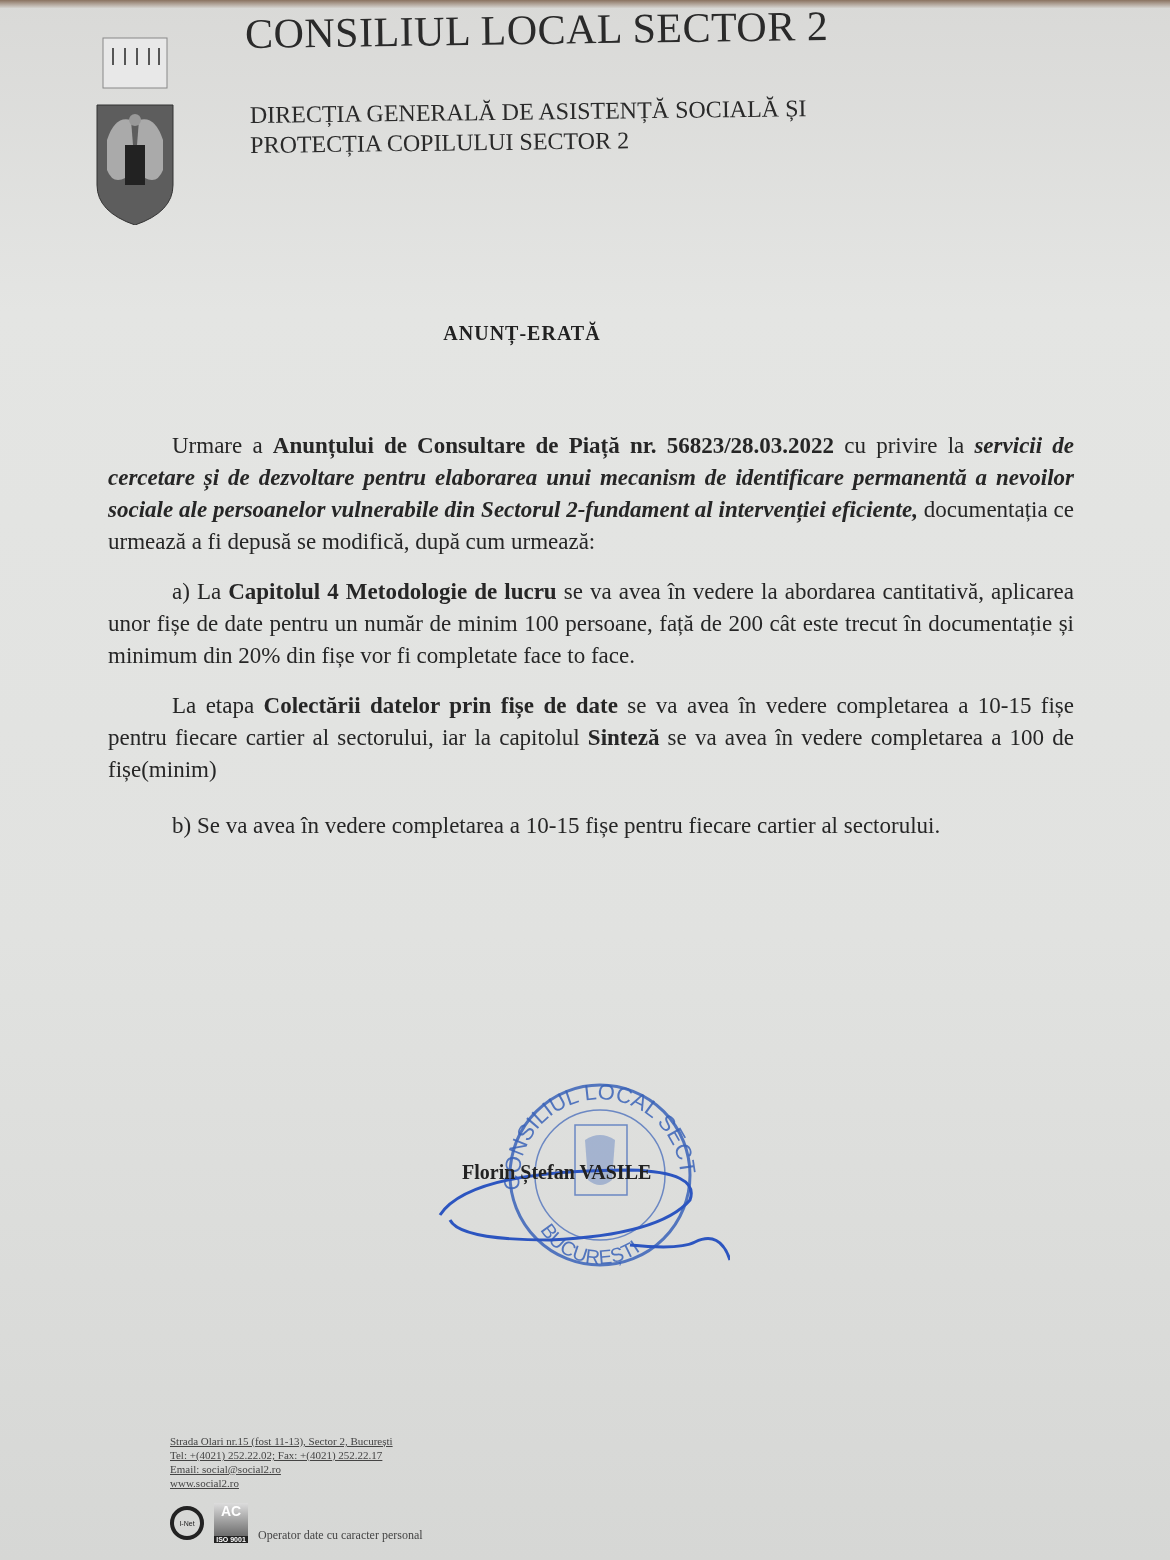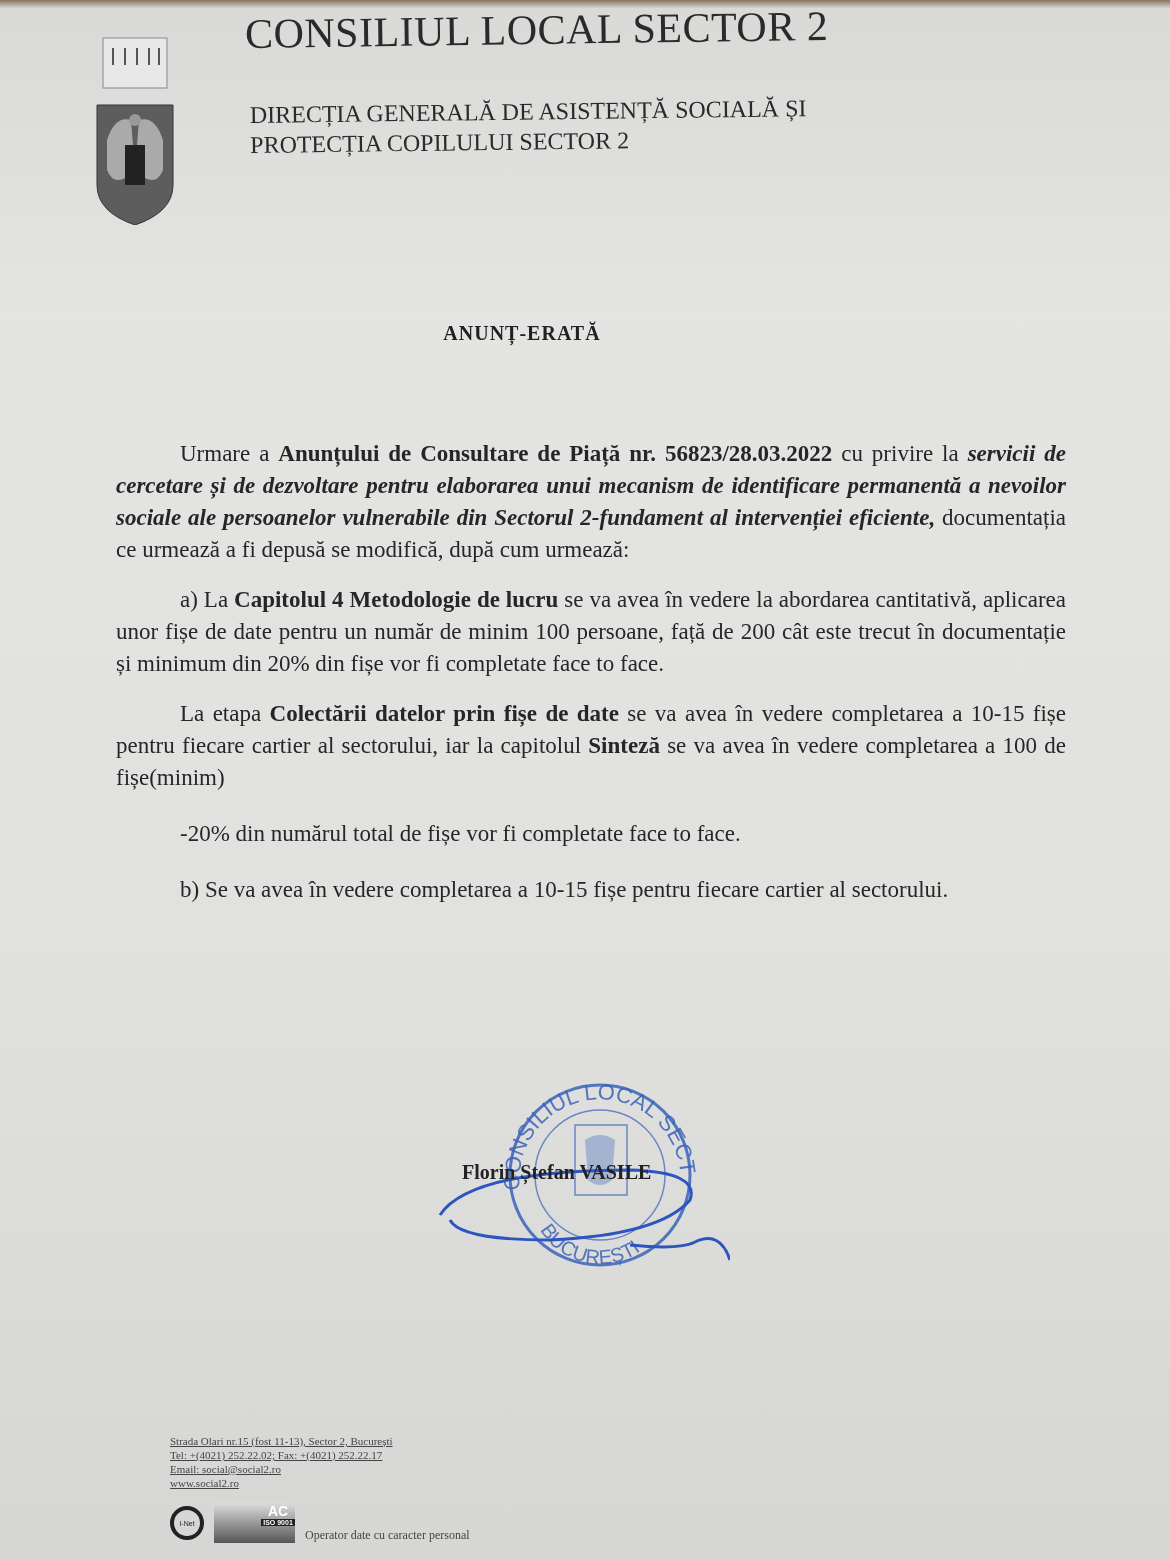--- a/index.html
+++ b/index.html
@@ -9,33 +9,33 @@
       position: relative;
       font-family: "Liberation Serif", "DejaVu Serif", serif;
       color: #222;
     }
     .topedge { position: absolute; left: 0; top: 0; width: 1170px; height: 8px; background: linear-gradient(180deg,#8a7260,#d5d3cf); }
     .crest { position: absolute; left: 95px; top: 20px; width: 80px; height: 205px; }
     .h1 { position: absolute; left: 245px; top: 10px; font-size: 42px; letter-spacing: 0.5px; color: #2a2a2a; white-space: nowrap; transform: rotate(-0.8deg); transform-origin: left; }
     .h2 { position: absolute; left: 250px; top: 100px; font-size: 24px; line-height: 30px; color: #2a2a2a; white-space: nowrap; transform: rotate(-0.7deg); transform-origin: left; }
     .title { position: absolute; left: 0; width: 1044px; top: 322px; text-align: center; font-weight: bold; font-size: 20px; letter-spacing: 1px; }
     .body { position: absolute; left: 100px; width: 982px; top: 422px; font-size: 23px; line-height: 32px; text-align: justify; color: #262626; }
-    .body p { margin: 16px; }
+    .body p { margin: 8px; }
     .indent { text-indent: 64px; }
     .gap1 { margin-top: 18px !important; }
     .gap2 { margin-top: 24px !important; }
     .sig { position: absolute; left: 462px; top: 1150px; font-weight: bold; font-size: 20px; line-height: 44px; }
     .sig div { white-space: nowrap; }
     .sig .role { padding-left: 33px; }
     .stamp { position: absolute; left: 430px; top: 1060px; width: 300px; height: 230px; pointer-events: none; }
     .footer { position: absolute; left: 170px; top: 1434px; font-size: 11px; line-height: 14px; color: #444; text-decoration: underline; }
     .footer div { white-space: nowrap; }
     .logos { position: absolute; left: 170px; top: 1503px; display: flex; align-items: center; gap: 10px; }
     .logo-circle { width: 34px; height: 34px; border-radius: 50%; border: 4px solid #222; box-sizing: border-box; display: flex; align-items: center; justify-content: center; font-size: 7px; font-family: "Liberation Sans", sans-serif; }
-    .logo-ac { width: 34px; height: 40px; background: linear-gradient(180deg,#ddd,#555); color: #fff; font-family: "Liberation Sans", sans-serif; font-weight: bold; font-size: 14px; display: flex; flex-direction: column; align-items: center; justify-content: flex-start; padding-left: 47px; }
+    .logo-ac { width: 34px; height: 40px; background: linear-gradient(180deg,#ddd,#555); color: #fff; font-family: "Liberation Sans", sans-serif; font-weight: bold; font-size: 14px; display: flex; flex-direction: column; align-items: center; justify-content: space-between; }
     .logo-ac span { background:#222; width:100%; text-align:center; font-size:7px; }
     .operator { font-size: 12px; color: #444; margin-top: 24px; }
     .pagenum { position: absolute; left: 883px; top: 1512px; font-size: 14px; color: #333; margin-top: 46px; }
   </style>
 </head>
 <body>
 
 <div class="topedge"></div>
 
 <svg class="crest" viewBox="0 0 80 205">
@@ -59,21 +59,20 @@
   <div>DIRECȚIA GENERALĂ DE ASISTENȚĂ SOCIALĂ ȘI</div>
   <div>PROTECȚIA COPILULUI SECTOR 2</div>
 </div>
 
 <div class="title">ANUNȚ-ERATĂ</div>
 
 <div class="body">
   <p class="indent"><span>Urmare a </span><b>Anunțului de Consultare de Piață nr. 56823/28.03.2022</b><span> cu privire la </span><i style="font-weight:bold">servicii de cercetare și de dezvoltare pentru elaborarea unui mecanism de identificare permanentă a nevoilor sociale ale persoanelor vulnerabile din Sectorul 2-fundament al intervenției eficiente,</i><span> documentația ce urmează a fi depusă se modifică, după cum urmează:</span></p>
   <p class="indent gap1"><span>a) La </span><b>Capitolul 4 Metodologie de lucru</b><span> se va avea în vedere la abordarea cantitativă, aplicarea unor fișe de date pentru un număr de minim 100 persoane, față de 200 cât este trecut în documentație și minimum din 20% din fișe vor fi completate face to face.</span></p>
   <p class="indent gap1"><span>La etapa </span><b>Colectării datelor prin fișe de date</b><span> se va avea în vedere completarea a 10-15 fișe pentru fiecare cartier al sectorului, iar la capitolul </span><b>Sinteză</b><span> se va avea în vedere completarea a 100 de fișe(minim)</span></p>
-  <p class="indent gap2">-20% din numărul total de fișe vor fi completate face to face.</p>
   <p class="indent gap2">b) Se va avea în vedere completarea a 10-15 fișe pentru fiecare cartier al sectorului.</p>
 </div>
 
 <svg class="stamp" viewBox="0 0 300 230">
   <defs>
     <path id="arcTop" d="M90 130 A 80 80 0 0 1 250 110"></path>
     <path id="arcBot" d="M110 170 A 70 70 0 0 0 230 170"></path>
   </defs>
   <circle cx="170" cy="115" r="90" fill="none" stroke="#3a63b8" stroke-width="3" opacity="0.85"></circle>
   <circle cx="170" cy="115" r="65" fill="none" stroke="#3a63b8" stroke-width="1.5" opacity="0.7"></circle>

